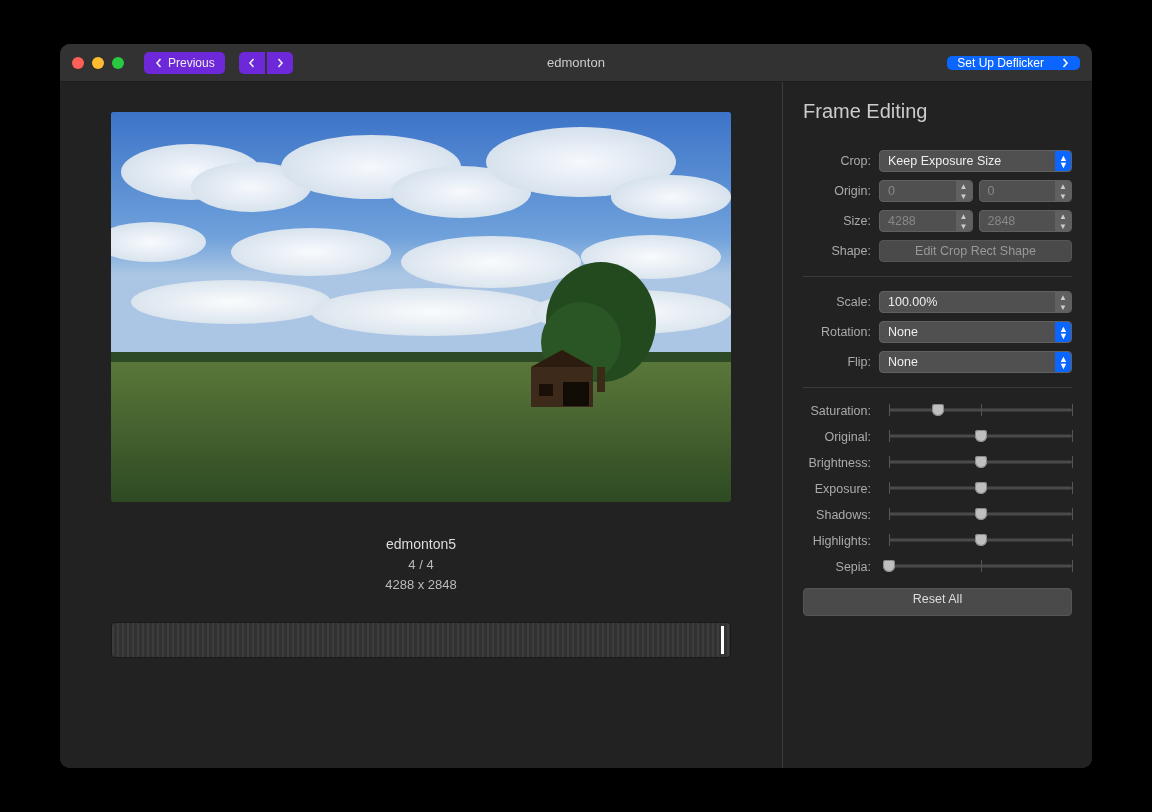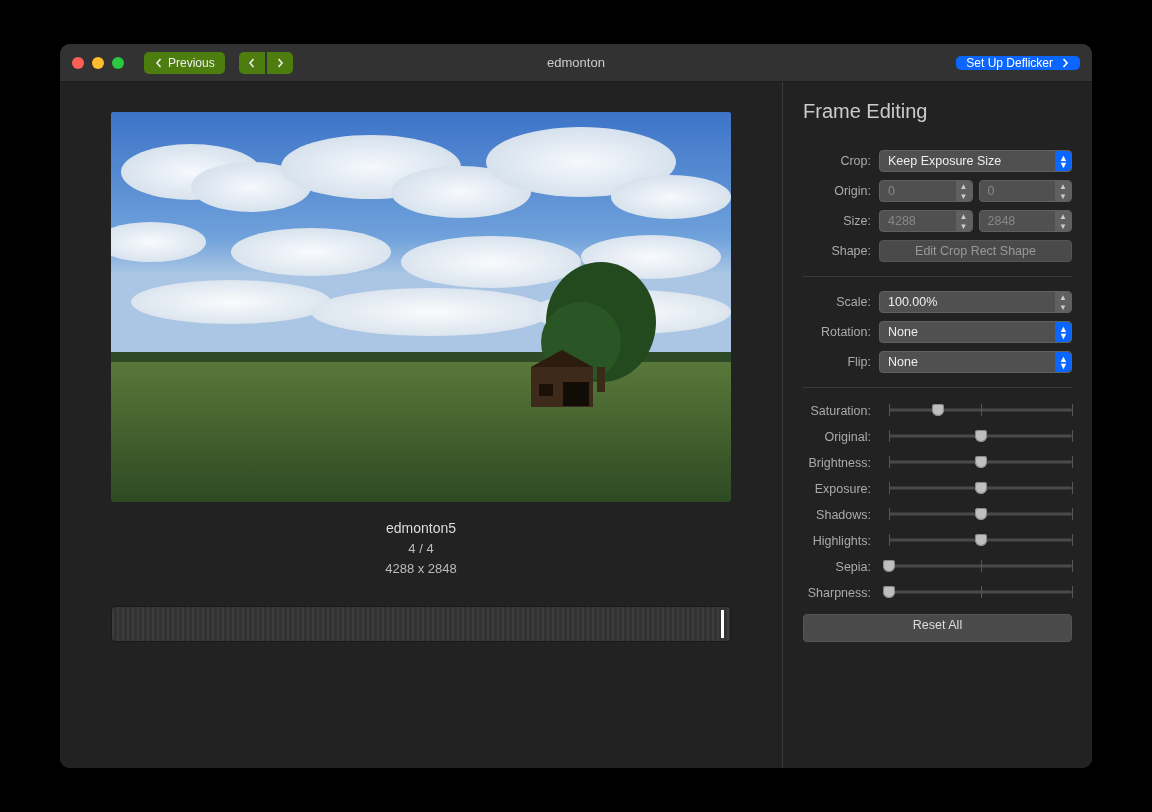--- a/index.html
+++ b/index.html
@@ -34,21 +34,21 @@
     gap: 8px;
     border-bottom: 1px solid #1e1e1e;
     position: relative;
   }
   .traffic { display: flex; gap: 8px; }
   .traffic span { width: 12px; height: 12px; border-radius: 50%; display:inline-block; }
   .tl-close { background: #ff5f57; }
   .tl-min { background: #febc2e; }
   .tl-max { background: #28c840; }
   .tb-btn {
-    background: #4d7c0f;
+    background: #6d28d9;
     border: none;
     color: #eee;
     height: 22px;
     border-radius: 5px;
     padding: 0 10px;
     font-size: 12px;
     display: flex;
     align-items: center;
     gap: 4px;
     cursor: default;
@@ -65,34 +65,34 @@
   .accent-btn {
     background: #0a66ff;
     border:none;
     color:#fff;
     height:14px;
     border-radius:5px;
     padding:0 10px;
     font-size:12px;
     display:flex;
     align-items:center;
-    gap:7px;
+    gap:16px;
   }
   .content { flex:1; display:flex; background:#222; }
   .left { flex:1; display:flex; flex-direction:column; padding:30px 30px 20px 30px; align-items:center; }
   .preview {
     width: 620px; height: 390px;
     border-radius: 2px;
     overflow:hidden;
     position:relative;
     background:#000;
     display:flex; align-items:stretch;
   }
   .preview svg { width:100%; height:100%; display:block; }
-  .meta { text-align:center; margin-top: 16px; color:#bbb; line-height:1.5; }
+  .meta { text-align:center; margin-top: 32px; color:#bbb; line-height:1.5; }
   .meta .name { color:#ddd; font-size:14px; }
   .scrub {
     margin-top: 28px;
     width: 620px;
     height: 36px;
     border-radius: 4px;
     background: repeating-linear-gradient(90deg,#3d3d3d 0 2px,#323232 2px 5px);
     border:1px solid #1a1a1a;
     position:relative;
   }
@@ -433,30 +433,20 @@
           <div class="slider-row">
             <label>Sepia:</label>
             <div class="slider">
               <div class="track"></div>
               <div class="tick" style="left: 0%;"></div>
               <div class="tick" style="left: 50%;"></div>
               <div class="tick" style="left: 100%;"></div>
               <div class="thumb shield" style="left: 0%;"></div>
             </div>
           </div>
-          <div class="slider-row">
-            <label>Sharpness:</label>
-            <div class="slider">
-              <div class="track"></div>
-              <div class="tick" style="left: 0%;"></div>
-              <div class="tick" style="left: 50%;"></div>
-              <div class="tick" style="left: 100%;"></div>
-              <div class="thumb shield" style="left: 0%;"></div>
-            </div>
-          </div>
         </div>
 
       <div class="resetbtn">
         <span>Reset All</span>
       </div>
 
     </div>
 
   </div>
 

